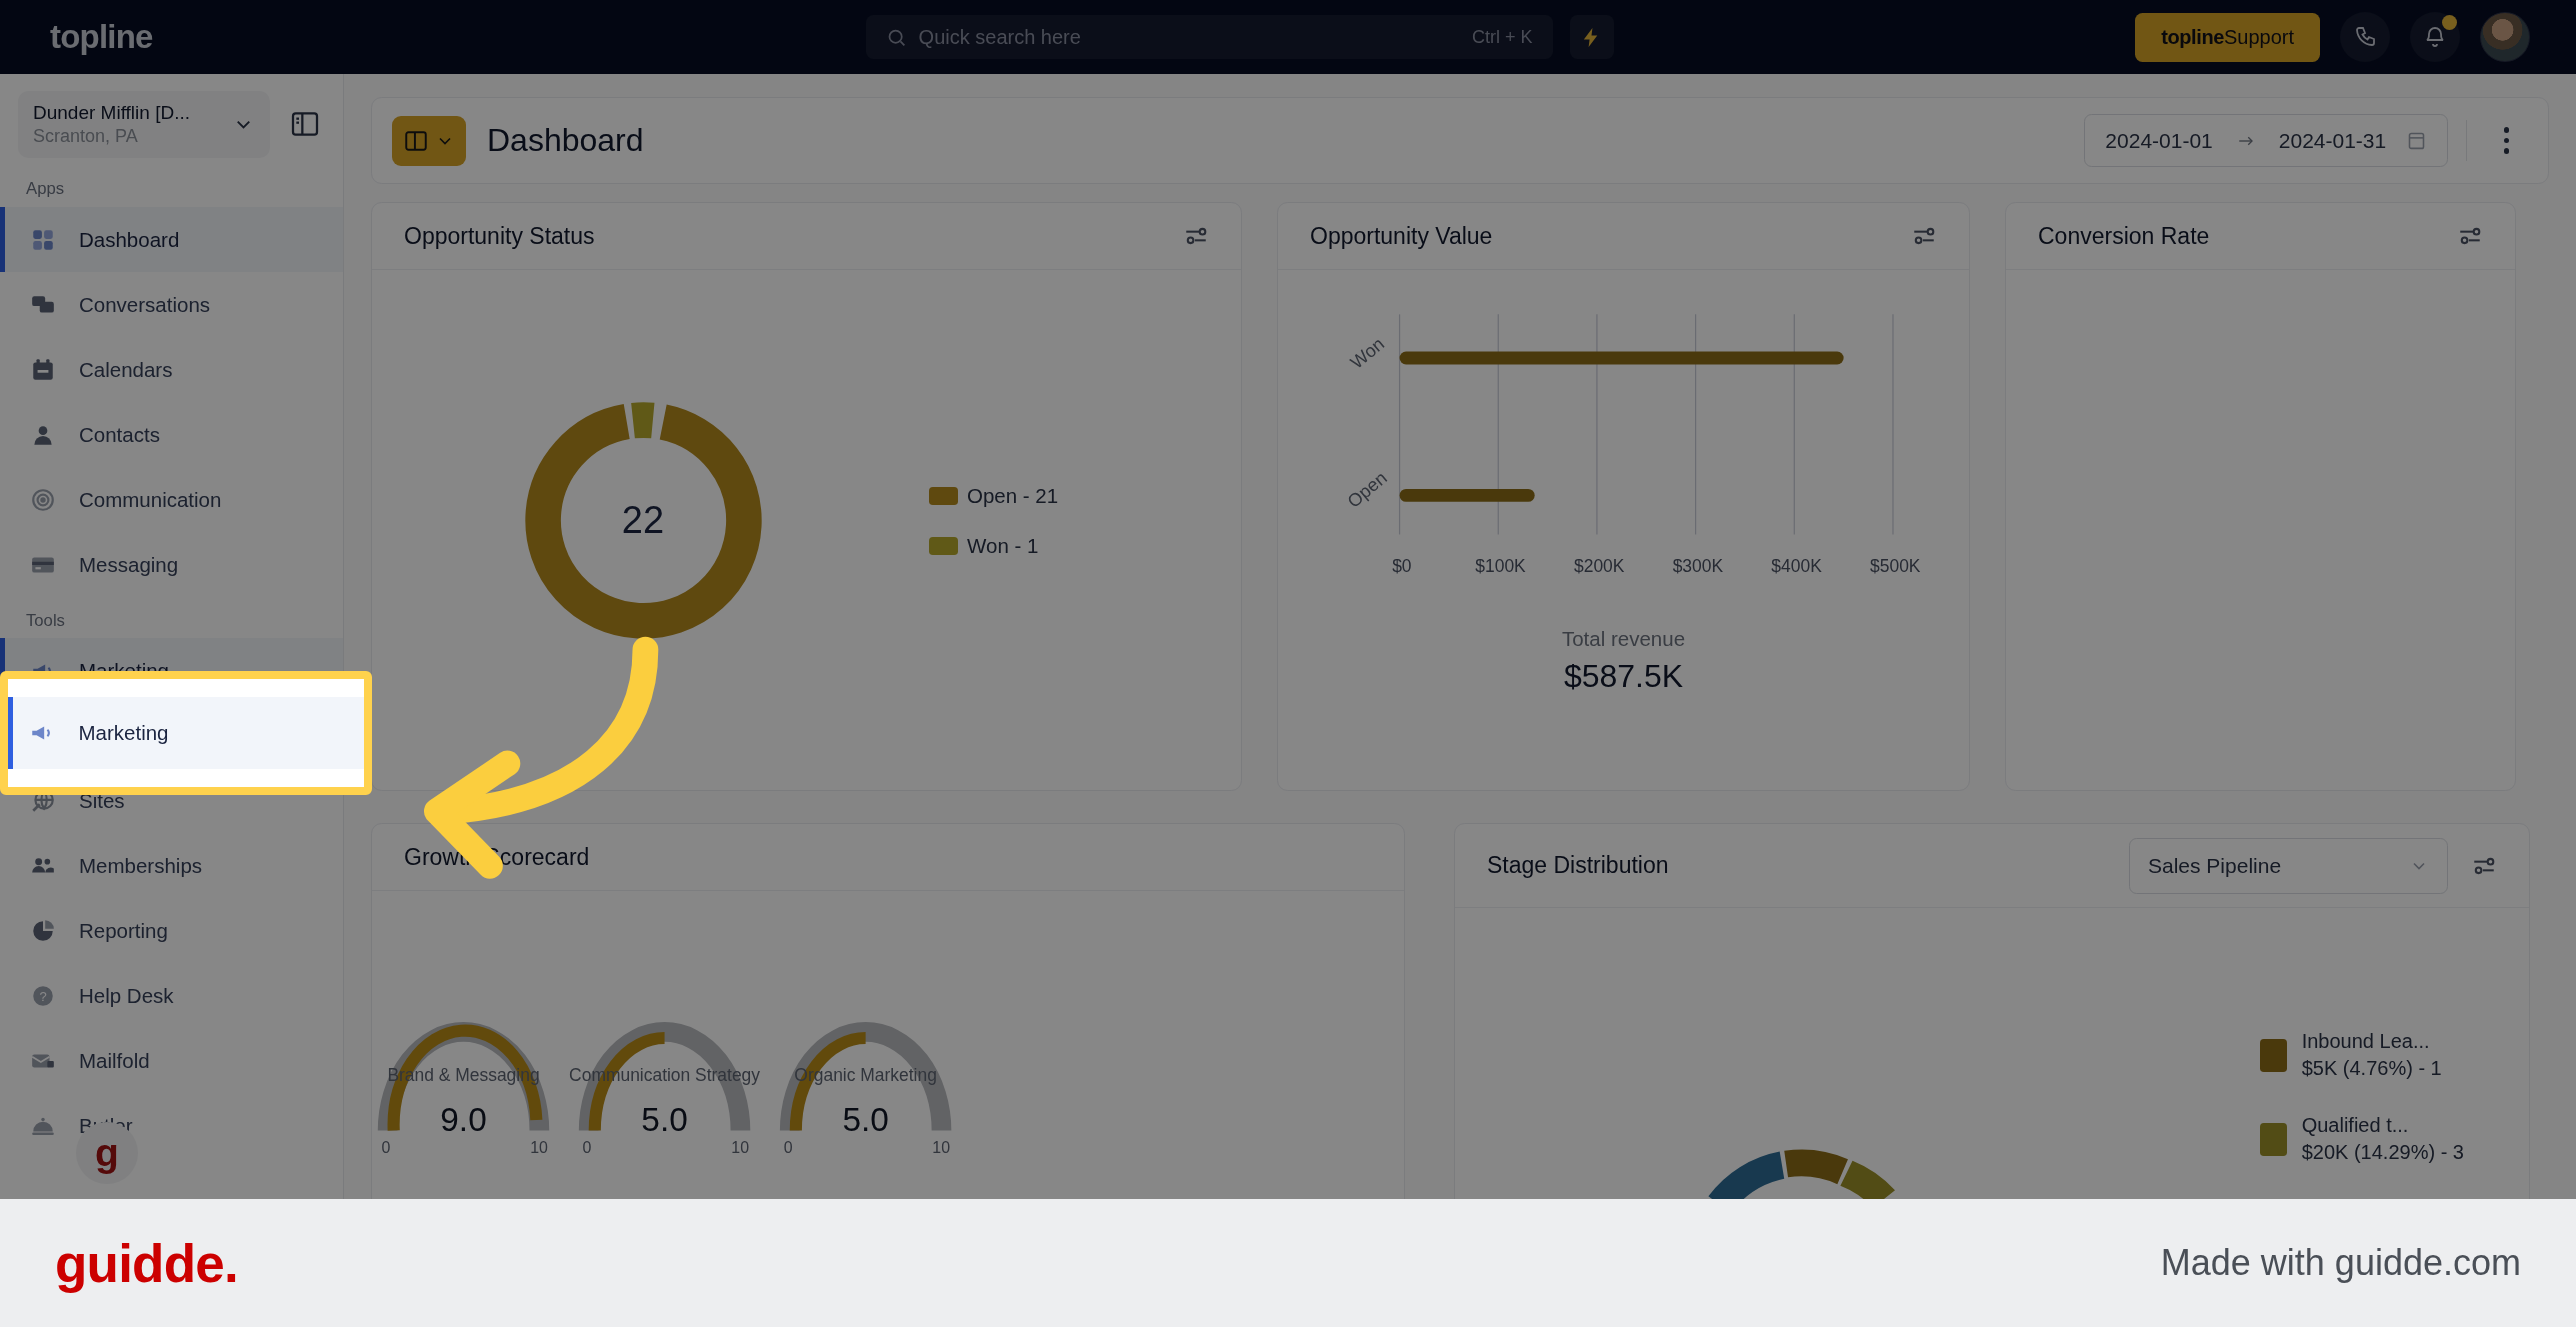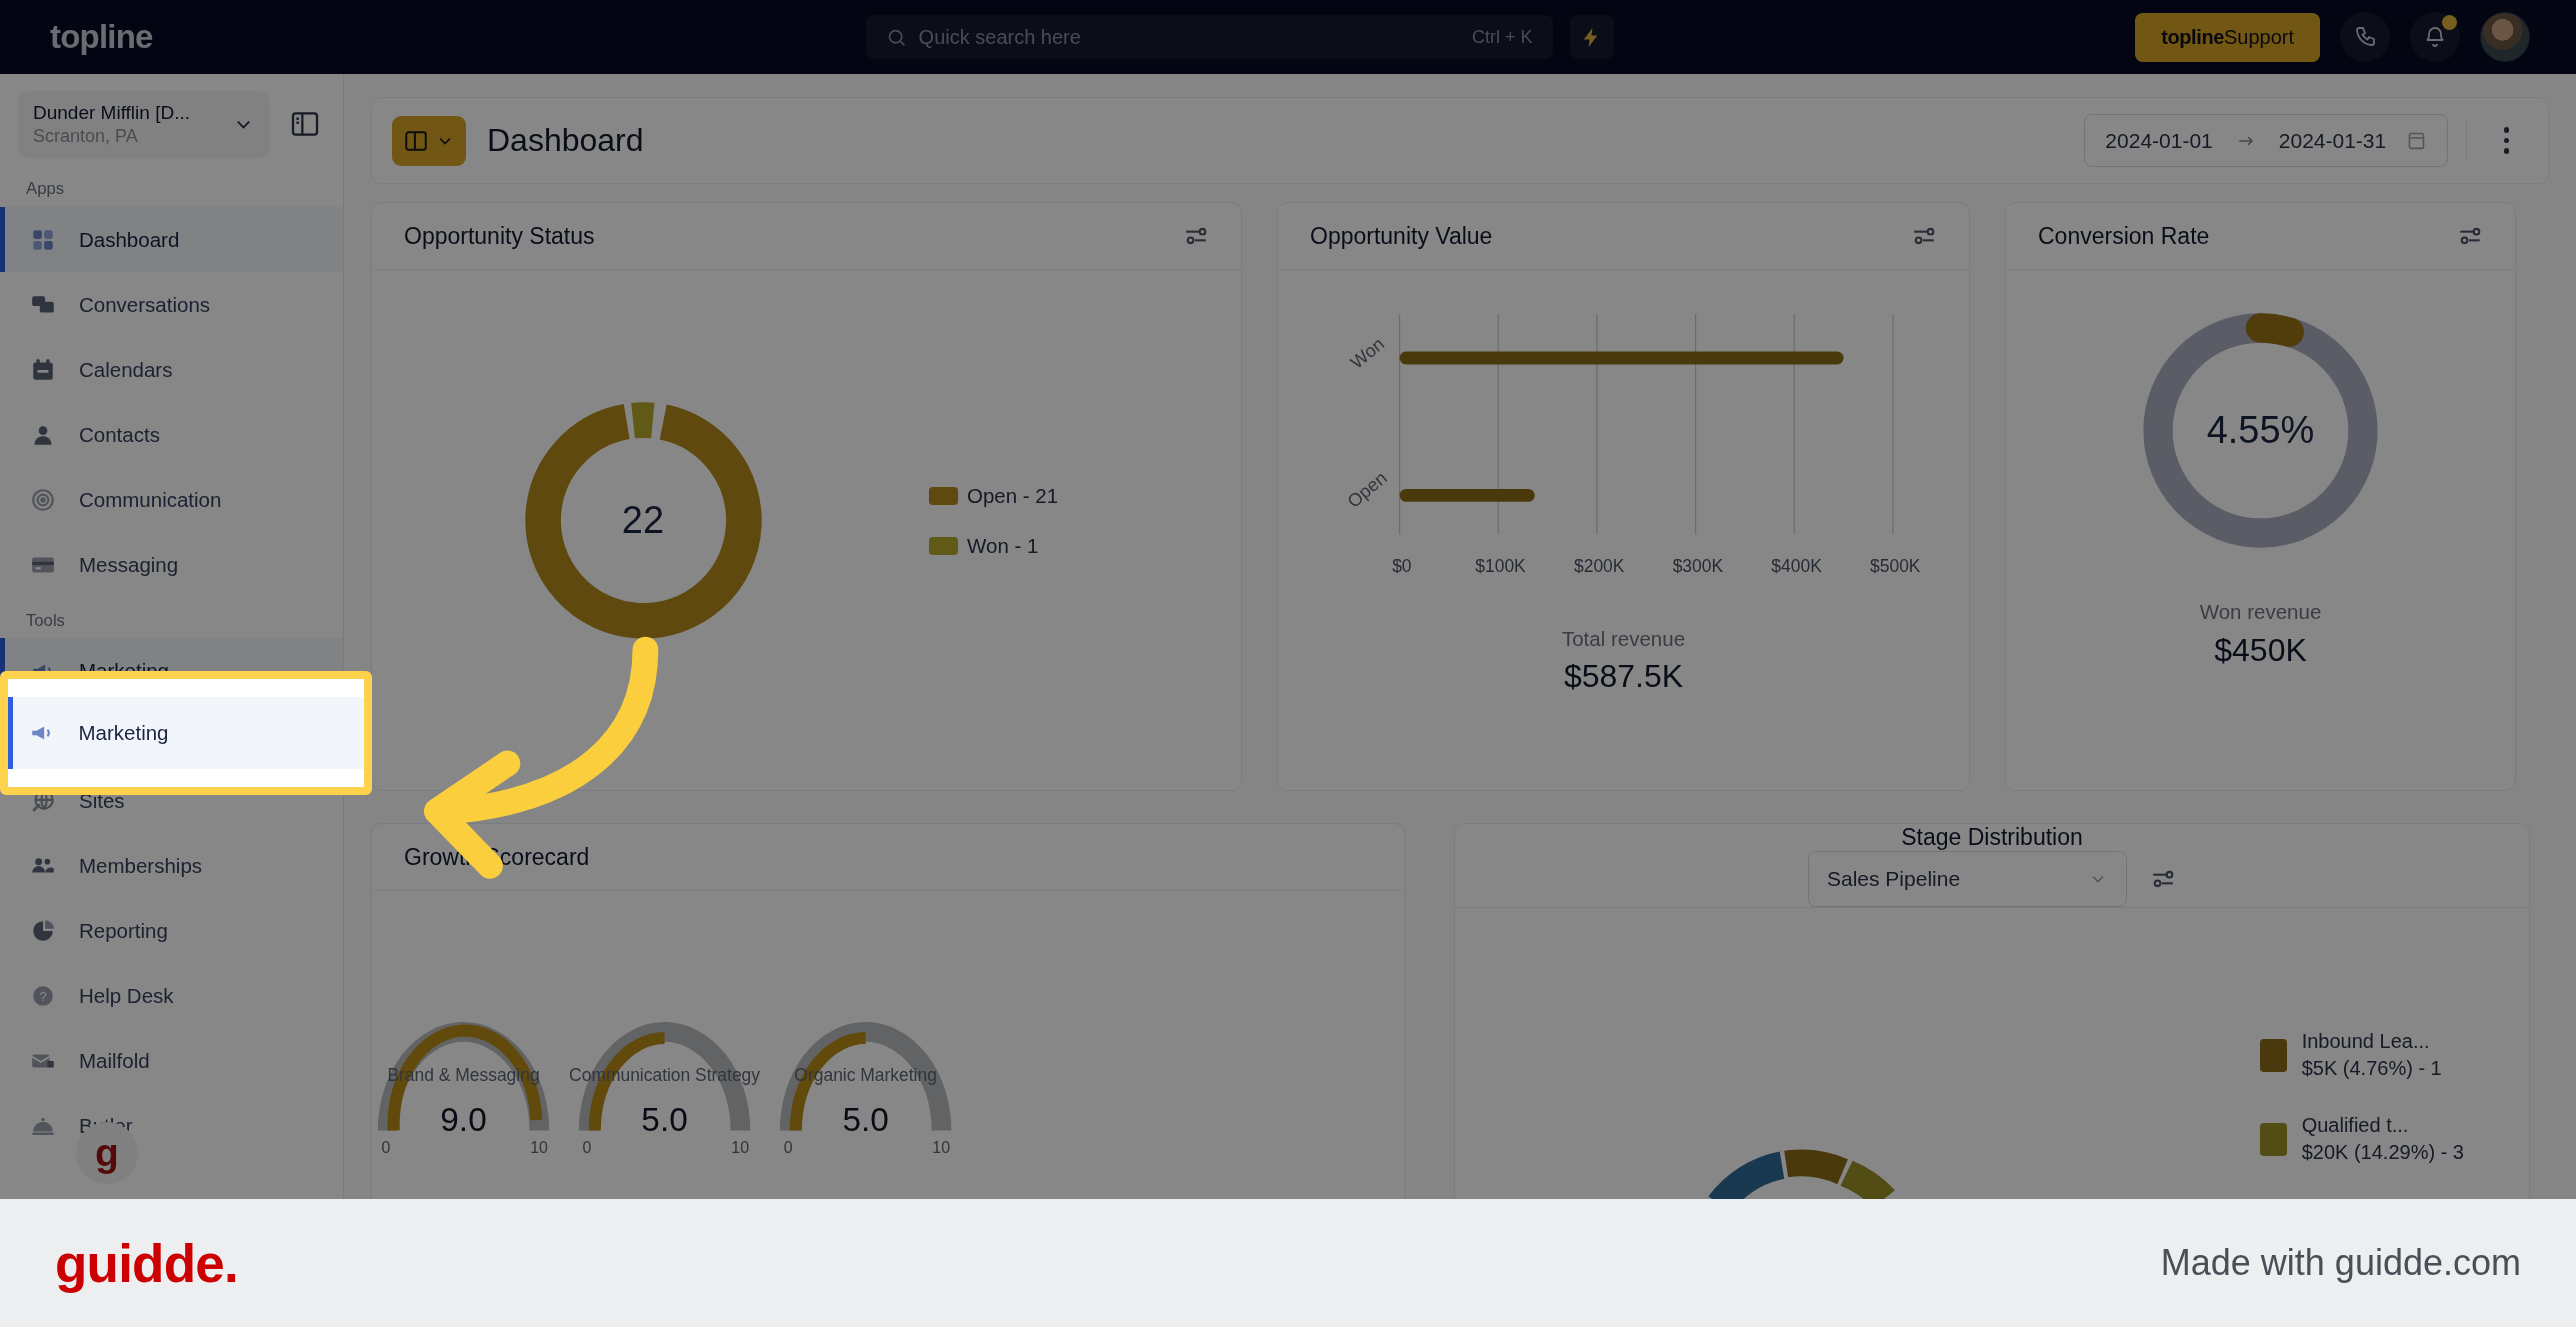--- a/index.html
+++ b/index.html
@@ -516,31 +516,20 @@
       <div class="card c3">
         <div class="card-head">
           <span class="card-title">Conversion Rate</span>
           <svg width="26" height="26" viewBox="0 0 24 24" fill="none" stroke="#4b5263" stroke-width="1.9">
             <line x1="3" y1="8" x2="15" y2="8"></line>
               <circle cx="18" cy="8" r="2.6"></circle>
             <line x1="11" y1="16" x2="21" y2="16"></line>
               <circle cx="7" cy="16" r="2.6"></circle>
           </svg>
         </div>
-        <div style="padding-top:35px;">
-          <div style="position:relative; display:flex; justify-content:center;">
-            <svg width="251" height="251" viewBox="0 0 120 120">
-              <circle cx="60" cy="60" r="49" fill="none" stroke="#aab0c0" stroke-width="14"></circle>
-              <circle cx="60" cy="60" r="49" fill="none" stroke="#9a7418" stroke-width="14" stroke-linecap="round" stroke-dasharray="14 293.9" transform="rotate(-90 60 60)"></circle>
-            </svg>
-            <div class="donut-center">4.55%</div>
-          </div>
-          <div class="metric-lbl" style="margin-top:44px;">Won revenue</div>
-          <div class="metric-val">$450K</div>
-        </div>
       </div>
     </div>
 
     <div class="grid2">
 
       <div class="card c4" style="height:456px;">
         <div class="card-head">
           <span class="card-title">Growth Scorecard</span>
         </div>
         <div style="padding-top:12px;">
@@ -579,21 +568,21 @@
             </g>
             <g transform="translate(398,345)">
               <path d="M20 300 A 100 130 0 0 1 220 300" fill="none" stroke="#b9bbbf" stroke-width="26"></path>
               <path d="M28 300 A 92 122 0 0 1 92 190" fill="none" stroke="#b98c18" stroke-width="16"></path>
             </g>
           </svg>
         </div>
       </div>
 
       <div class="card c5" style="height:456px; position:relative;">
-        <div class="card-head" style="height:84px;flex-direction:column;">
+        <div class="card-head" style="height:84px;">
           <span class="card-title">Stage Distribution</span>
           <div style="display:flex; align-items:center; gap:23px;">
             <div class="select">
               <span>Sales Pipeline</span>
               <svg width="20" height="20" viewBox="0 0 24 24" fill="none" stroke="#9aa0ad" stroke-width="2">
                   <path d="M6 9l6 6 6-6"></path>
                 </svg>
             </div>
             <svg width="26" height="26" viewBox="0 0 24 24" fill="none" stroke="#4b5263" stroke-width="1.9">
               <line x1="3" y1="8" x2="15" y2="8"></line>

